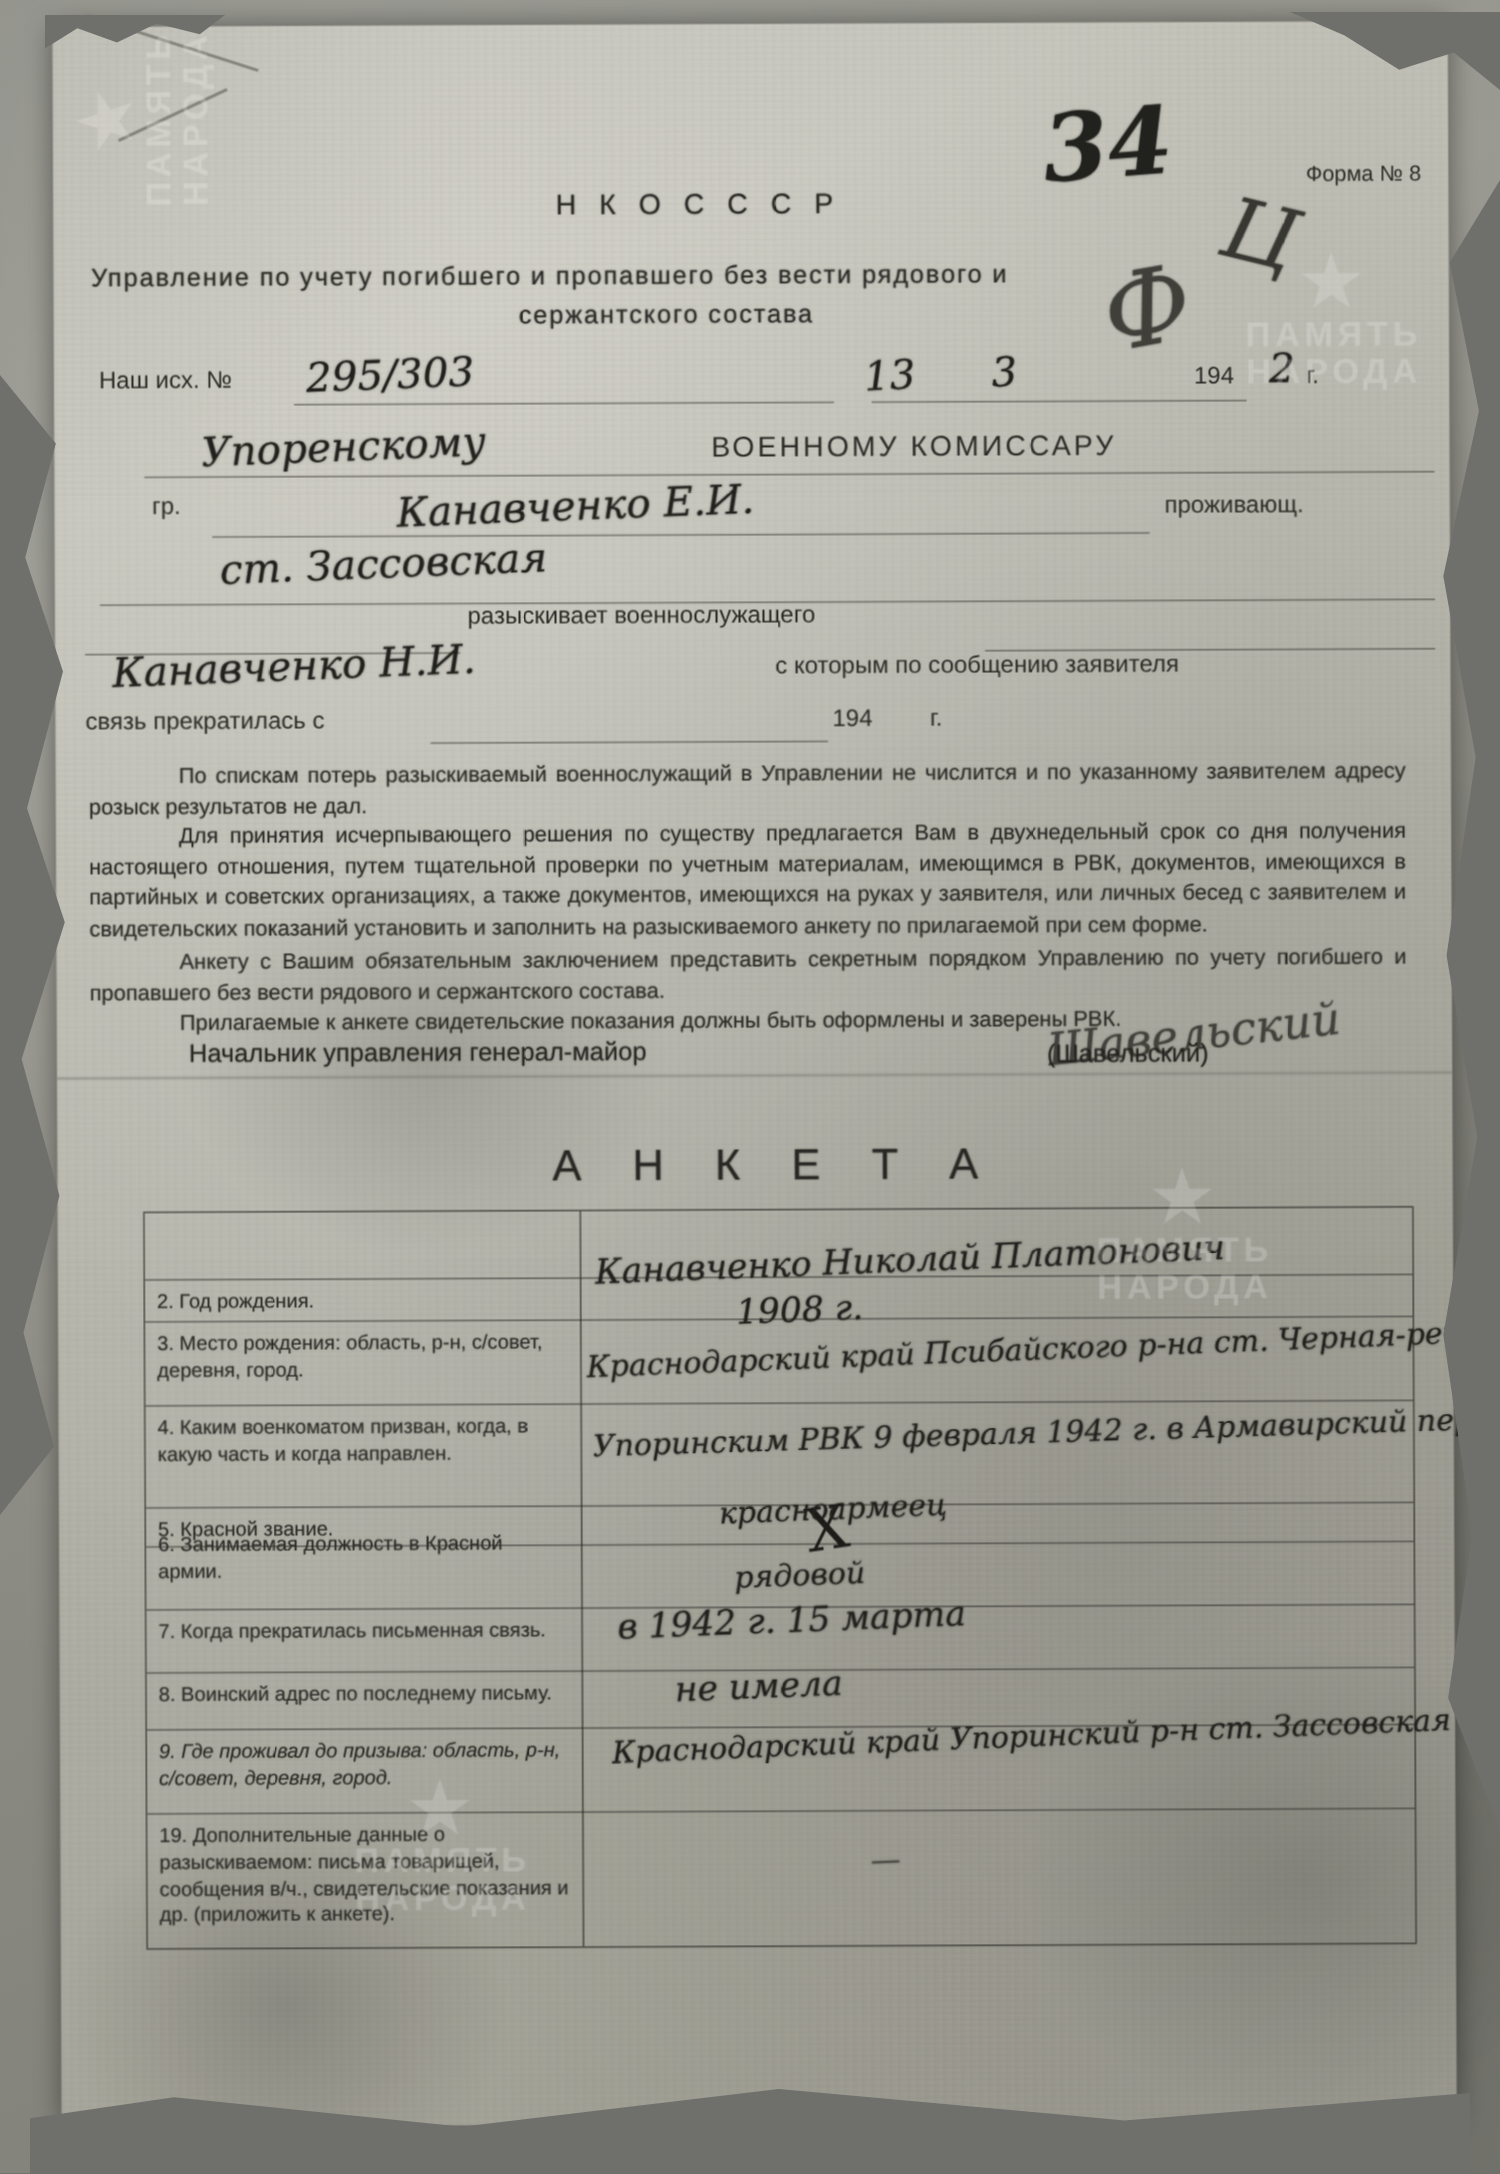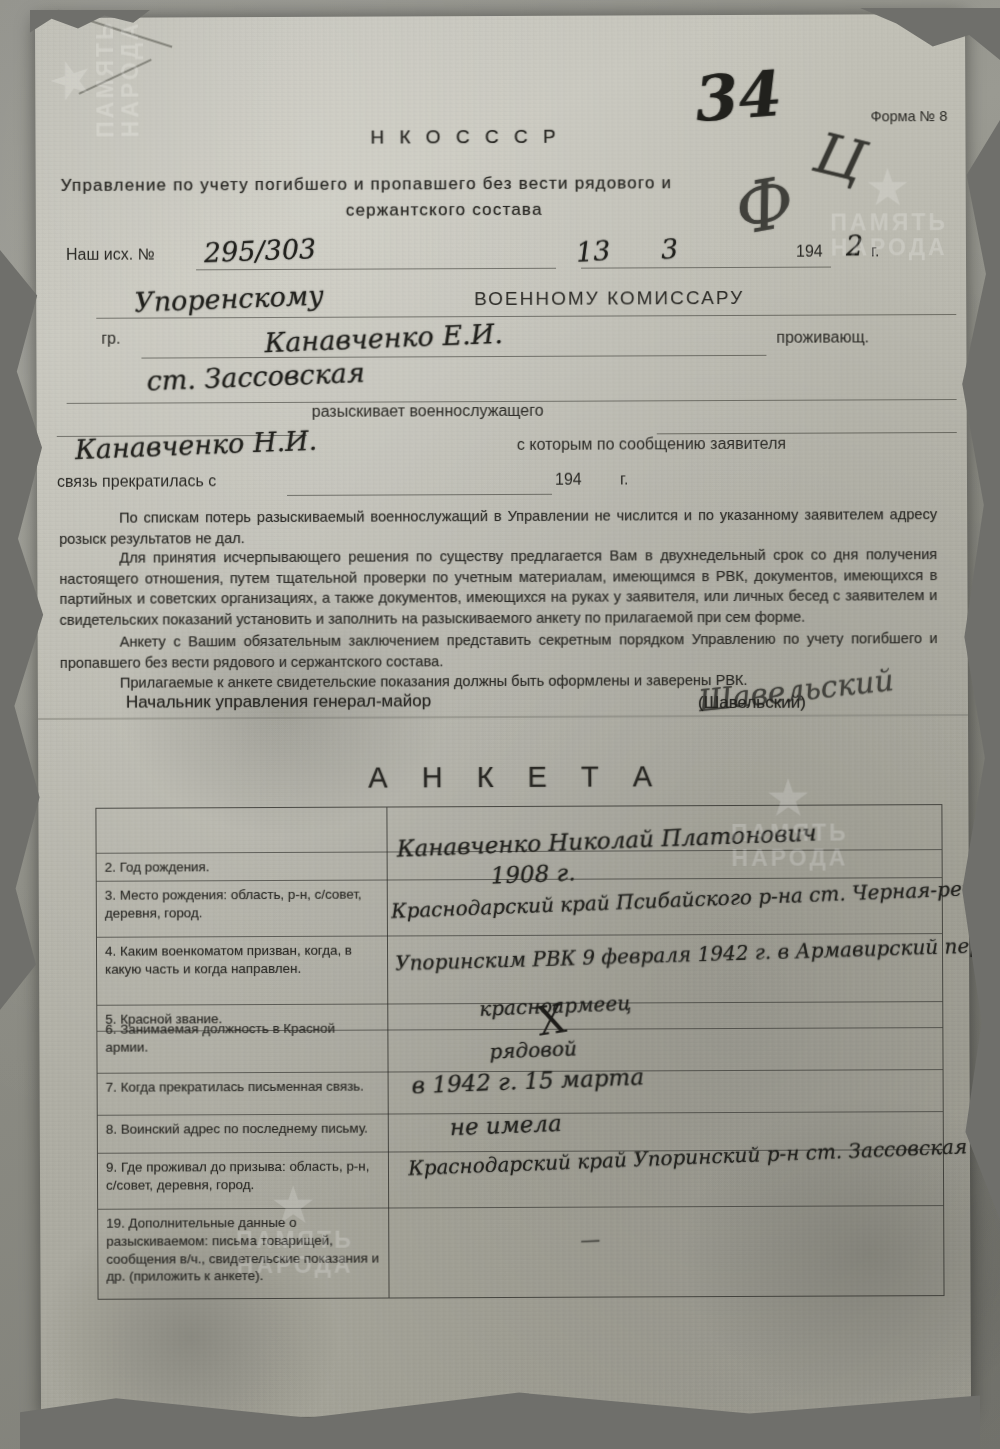--- a/index.html
+++ b/index.html
@@ -301,21 +301,21 @@
         <span>Занимаемая должность в Красной армии.</span>
       </div>
       <div class="qcell" style="top:270px;">
         <span class="qnum">7.</span>
         <span>Когда прекратилась письменная связь.</span>
       </div>
       <div class="qcell" style="top:312px;">
         <span class="qnum">8.</span>
         <span>Воинский адрес по последнему письму.</span>
       </div>
-      <div class="qcell" style="top:350px;">
+      <div class="qcell" style="top:350px;font-style:italic;">
         <span class="qnum">9.</span>
         <span>Где проживал до призыва: область, р-н, с/совет, деревня, город.</span>
       </div>
       <div class="qcell" style="top:406px;">
         <span class="qnum">19.</span>
         <span>Дополнительные данные о разыскиваемом: письма товарищей, сообщения в/ч., свидетельские показания и др. (приложить к анкете).</span>
       </div>
 
       <div class="xmark" style="left:440px; top:190px;">X</div>
     </div>

